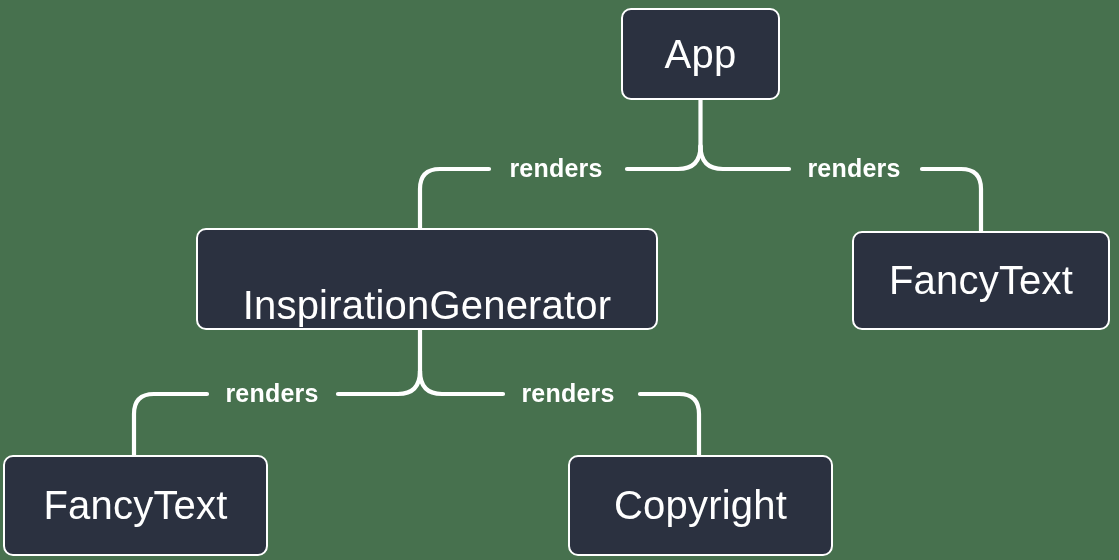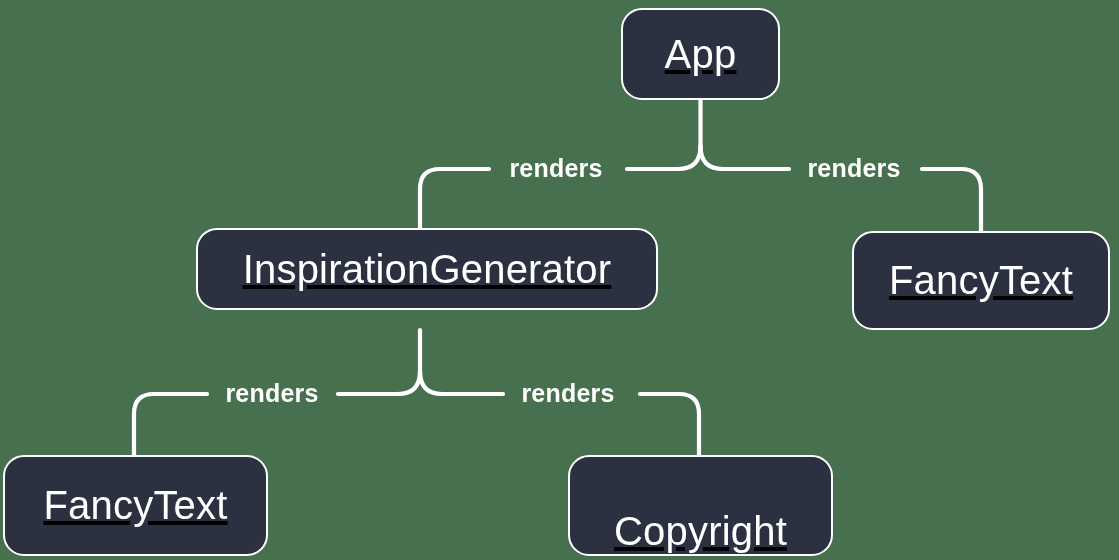--- a/index.html
+++ b/index.html
@@ -27,38 +27,37 @@
     fill: none;
     stroke: var(--edge, #FFFFFF);
     stroke-width: 4.2;
     stroke-linecap: round;
   }
   .node {
     position: absolute;
     box-sizing: border-box;
     background: var(--node_fill, #2B3140);
     border: 2.5px solid var(--node_border, #FFFFFF);
-    border-radius: 21px;
+    border-radius: 10px;
     display: flex;
     align-items: center;
     justify-content: center;
-    text-decoration: underline;
   }
   .node-label {
     color: var(--node_text, #FFFFFF);
     font-size: 40px;
     font-weight: 400;
     letter-spacing: 0.2px;
     white-space: nowrap;
   }
   .node-app           { left: 621px; top: 8px;   width: 159px; height: 92px;  }
-  .node-inspiration   { left: 196px; top: 228px; width: 462px; height: 82px; }
+  .node-inspiration   { left: 196px; top: 228px; width: 462px; height: 102px; align-items: flex-end; }
   .node-fancy-right   { left: 852px; top: 231px; width: 258px; height: 99px;  }
   .node-fancy-left    { left: 3px;   top: 455px; width: 265px; height: 101px; }
-  .node-copyright     { left: 568px; top: 455px; width: 265px; height: 101px; align-items: flex-end; }
+  .node-copyright     { left: 568px; top: 455px; width: 265px; height: 101px; }
   .edge-label {
     position: absolute;
     transform: translate(-50%, -50%);
     color: var(--edge, #FFFFFF);
     font-size: 25px;
     font-weight: 700;
     letter-spacing: 0.2px;
     white-space: nowrap;
   }
   .edge-label-0 { left: 556px; top: 168px; }

